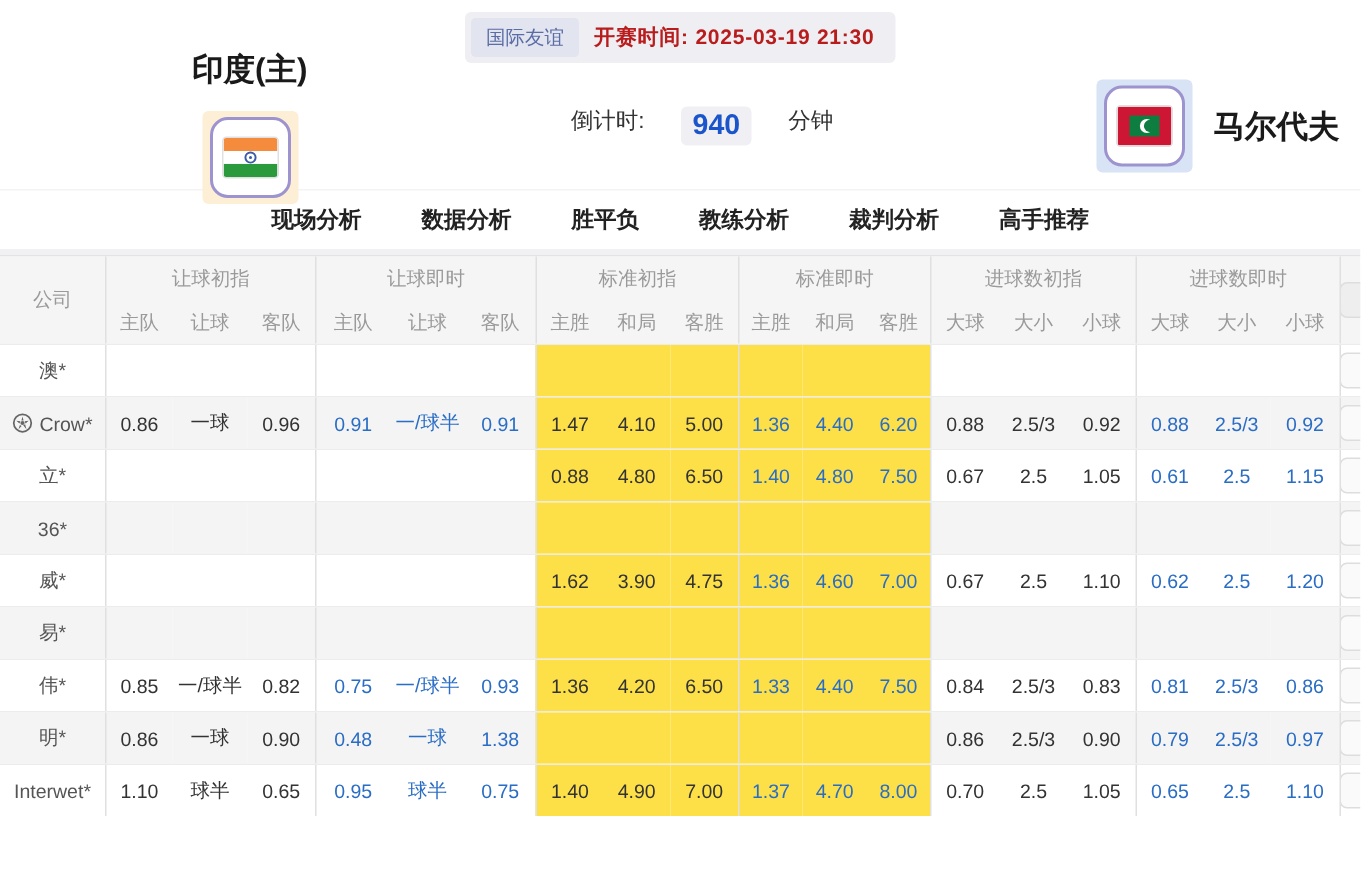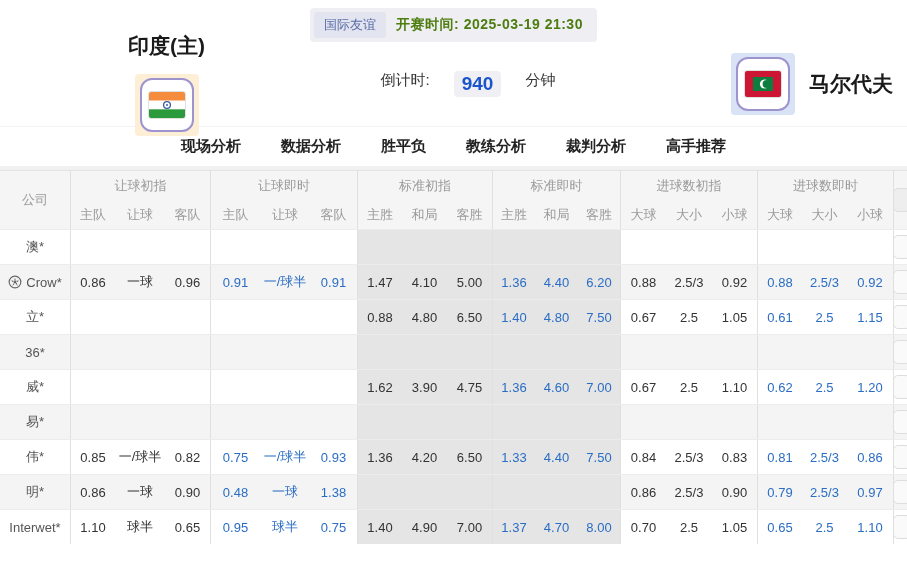--- a/index.html
+++ b/index.html
@@ -4,21 +4,21 @@
 <style>
   * { margin:0; padding:0; box-sizing:border-box; }
   html,body { width:907px; height:582px; background:#fff; overflow:hidden;
     font-family:"Liberation Sans", sans-serif; }
   .page { width:907px; height:582px; }
 
   
   .topbar { margin-top:8px; display:flex; justify-content:center; }
   .topbar-inner { display:flex; align-items:center; background:#efeff3; border-radius:4px; padding:4px 14px 4px 4px; gap:10px; }
   .league-chip { background:#e2e4f0; color:#5a6da5; font-size:13px; padding:4px 10px; border-radius:3px; }
-  .kickoff { font-size:14px; font-weight:bold; color:#4d7c0f; letter-spacing:.5px; }
+  .kickoff { font-size:14px; font-weight:bold; color:#b91c1c; letter-spacing:.5px; }
 
   
   .teams-row { height:84px; display:flex; align-items:center; }
   .team { display:flex; align-items:center; gap:14px; }
   .team.home { margin-left:128px;flex-direction:column; }
   .team.away { margin-right:14px; }
   .team-name { font-size:21px; font-weight:bold; color:#1a1a1a; }
   .flag-outer { width:64px; height:62px; display:flex; align-items:center; justify-content:center; border-radius:4px; }
   .home .flag-outer { background:#fdeed6; }
   .away .flag-outer { background:#d8e4f5; }
@@ -44,21 +44,21 @@
   :root { --cols: 70px 45px 50px 45px 50px 50px 47px 45px 45px 45px 43px 43px 42px 46px 46px 45px 45px 45px 46px 14px; }
   .odds-table { border-top:1px solid #e3e3e3; }
   .thead { display:grid; grid-template-columns:var(--cols); grid-template-rows:29px 29px;
     background:#f5f5f6; color:#9a9a9a; font-size:13px; }
   .thead .hc { display:flex; align-items:center; justify-content:center; }
   .gb { border-left:1px solid #e0e0e0; }
   .trow { display:grid; grid-template-columns:var(--cols); height:35px; border-top:1px solid #ececec; background:#fff; }
   .cell { display:flex; align-items:center; justify-content:center; font-size:13px; color:#333; }
   .company { font-size:13px; color:#555; gap:4px; }
   .trow.stripe .cell:not(.cyan) { background:#f4f4f4; }
-  .cell.cyan { background:#e5e5e5; }
+  .cell.cyan { background:#fde047; }
   .cell.blue { color:#2a6dc5; }
   .edge { border-left:1px solid #e0e0e0; overflow:hidden; display:flex; align-items:center; padding-left:3px; }
   .edge .thumb { flex:0 0 18px; height:24px; background:#fafafa; border:1px solid #ddd; border-radius:5px; }
   .thead .edge .thumb { background:#eee; }
 </style>
 </head>
 <body>
 
 <div class="page">
 

